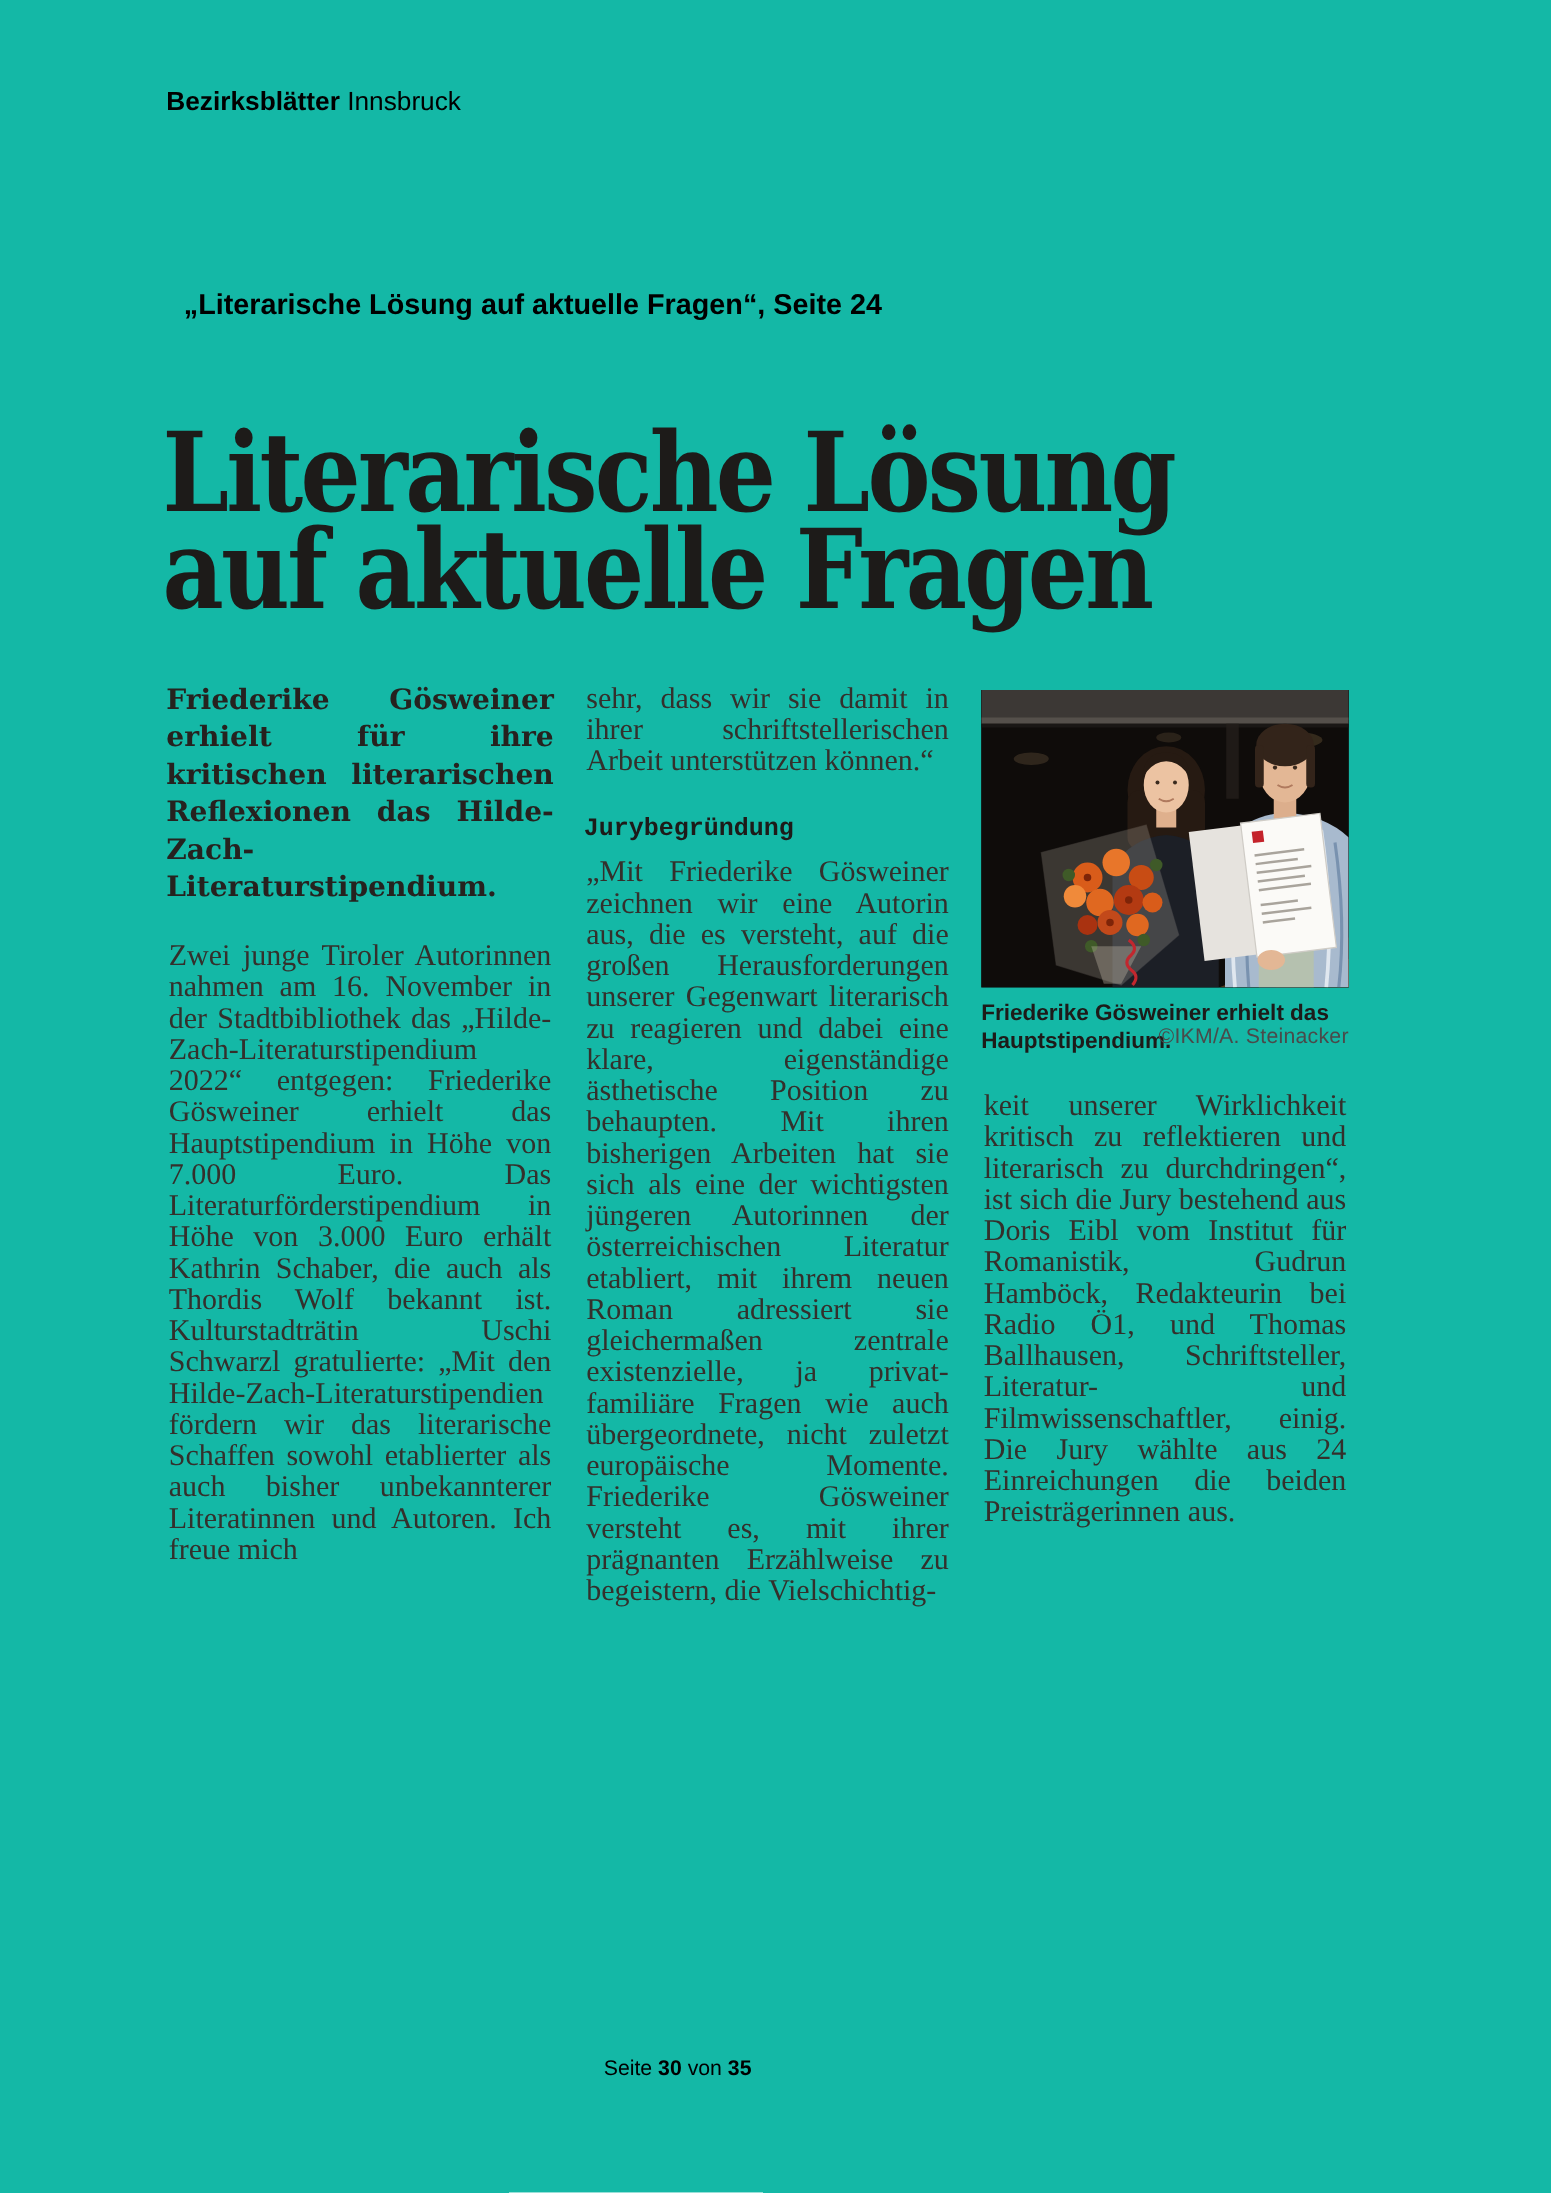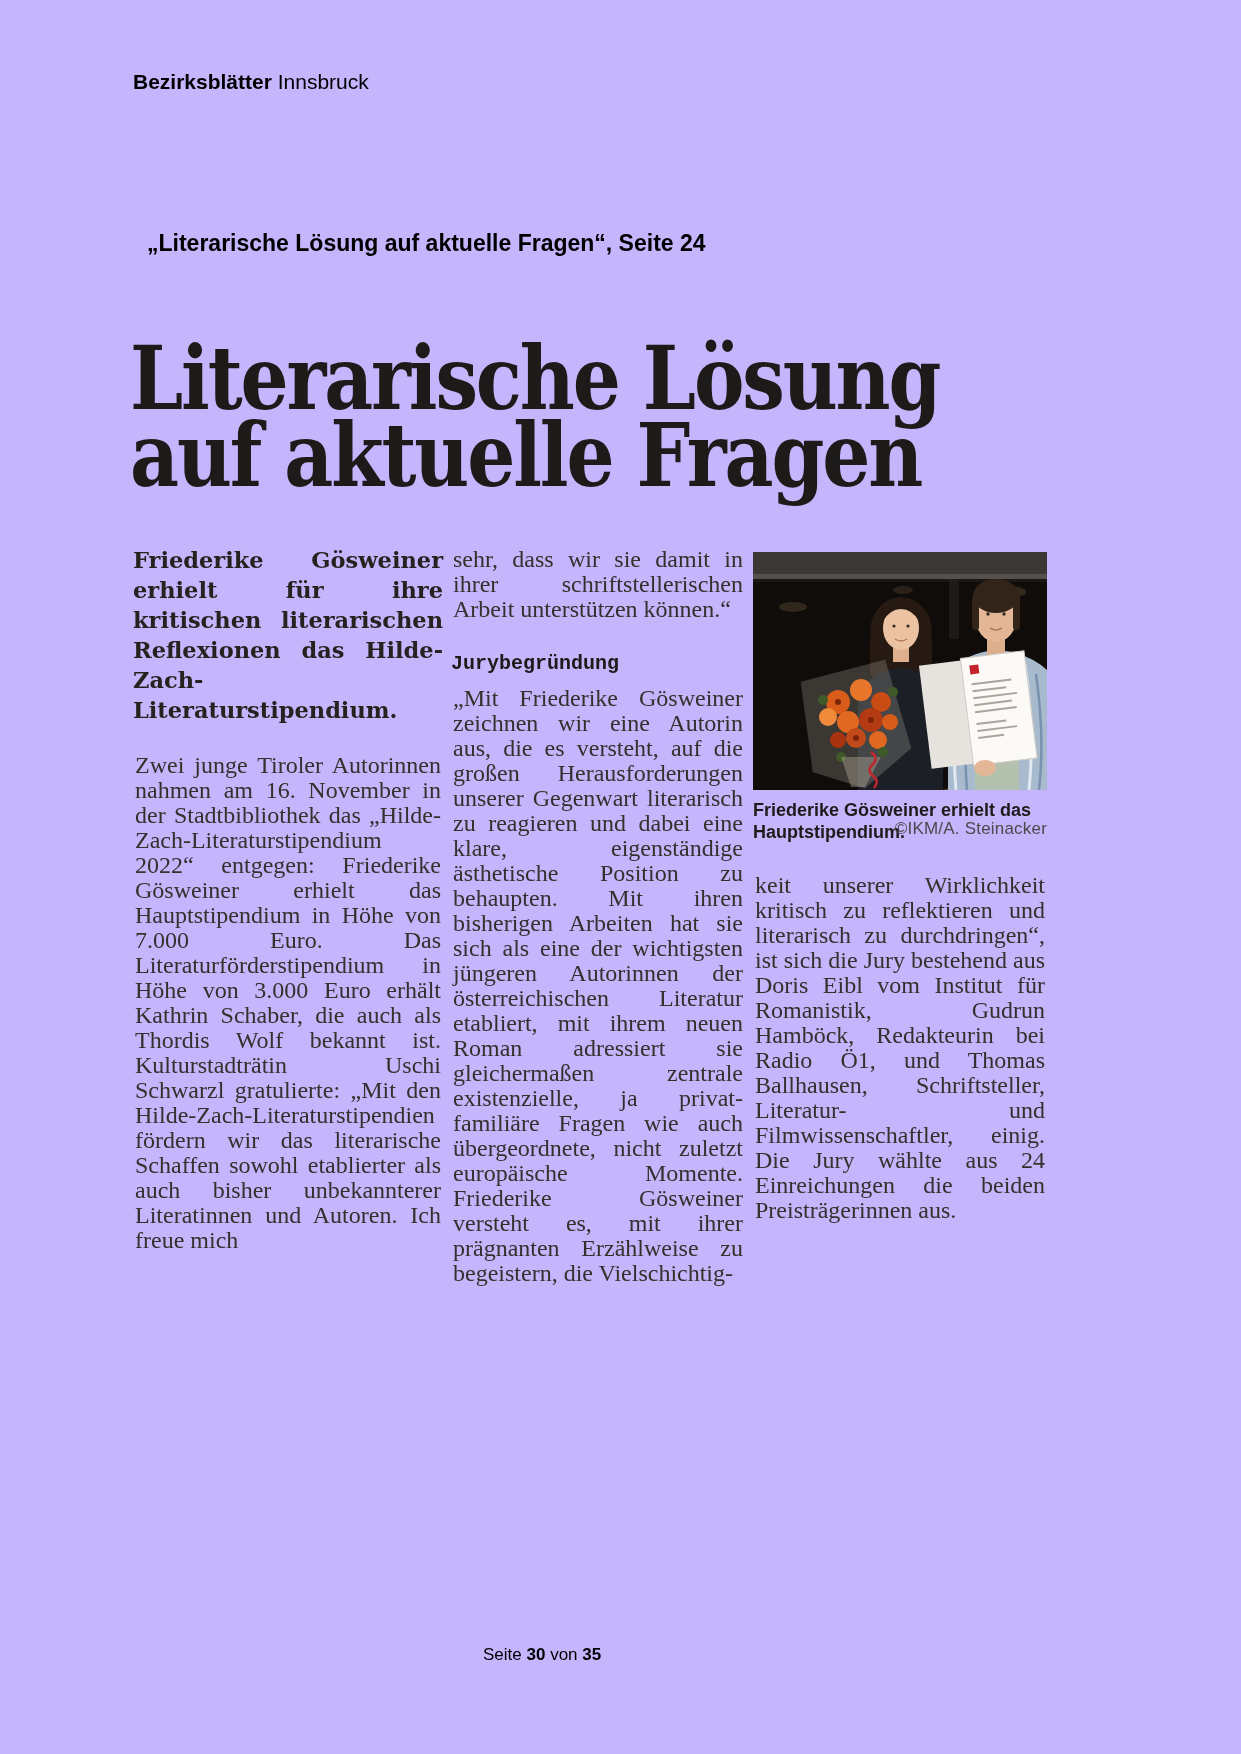--- a/index.html
+++ b/index.html
@@ -1,38 +1,38 @@
 <!DOCTYPE html>
 <html lang="de"><head>
 <meta charset="utf-8">
 <style>
   html,body { margin:0; padding:0; background:#ffffff; }
   .page {
-    position:relative; width:1241px; height:1754px; background:#c4b5fd;
+    position:relative; width:1241px; height:1754px; background:#14b8a6;
     overflow:hidden; font-family:"Liberation Serif", serif; color:#34302c;
   }
   .masthead {
     position:absolute; left:133px; top:70px;
     font-family:"Liberation Sans", sans-serif; font-size:21px; color:#000;
   }
   .masthead .brand { font-weight:bold; }
   .kicker {
     position:absolute; left:147px; top:230px;
     font-family:"Liberation Sans", sans-serif; font-size:23px; font-weight:bold; color:#000;
   }
   .headline {
     position:absolute; left:130px; top:340px;
     font-family:"DejaVu Serif", serif; font-weight:bold;
     font-size:88px; line-height:77px; letter-spacing:-2.5px; color:#1d1b19;
     transform:scaleX(.86); transform-origin:left top; white-space:nowrap;
   }
   .headline span { display:block; }
   .article-cols {
     position:absolute; left:133px; top:545px; width:946px;
-    display:flex; gap:8px;
+    display:flex; gap:24px;
   }
   .col1 { width:310px; }
   .col2 { width:294px; }
   .col3 { width:294px; }
   .lead {
     margin:0 0 28px 0; font-family:"DejaVu Serif", serif; font-weight:bold;
     font-size:22.5px; line-height:30px; color:#26221f;
     text-align:justify; hyphens:auto;
   }
   .body-p {

